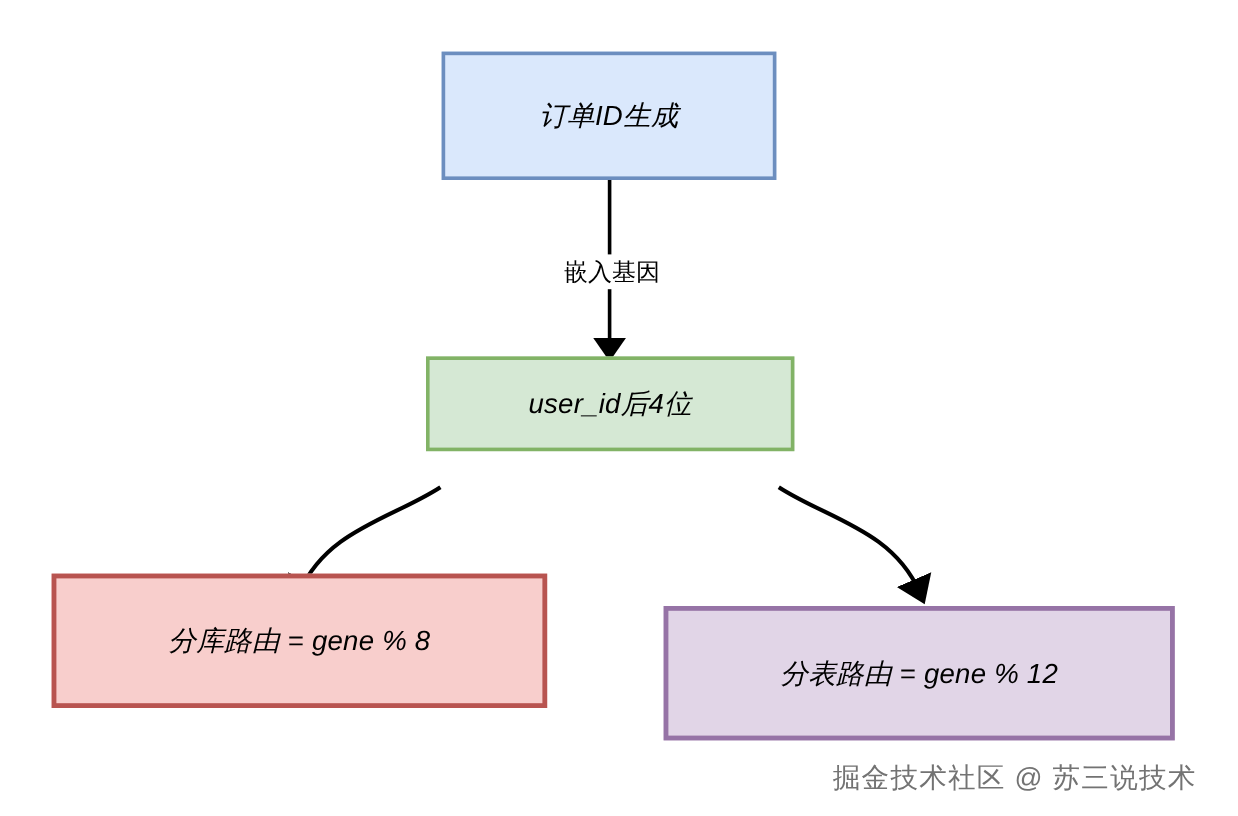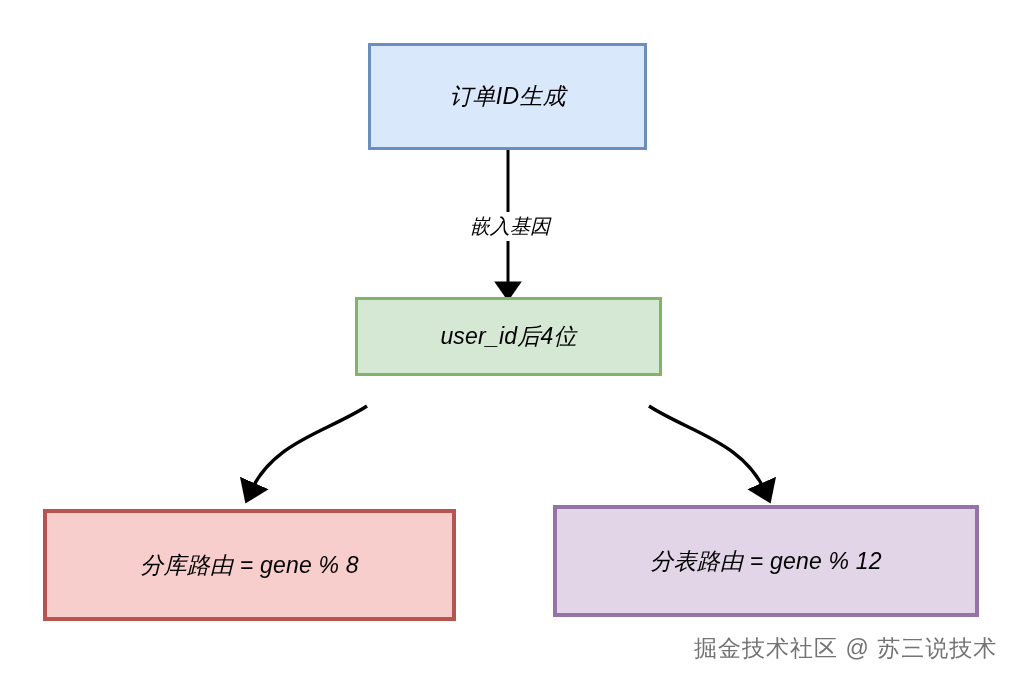--- a/index.html
+++ b/index.html
@@ -46,21 +46,21 @@
   #node-user-gene {
     left: 355px;
     top: 297px;
     width: 307px;
     height: 79px;
     background: #d5e8d4;
     border: 3px solid #82b366;
   }
   #node-db-route {
     left: 43px;
-    top: 509px;
+    top: 478px;
     width: 413px;
     height: 112px;
     background: #f8cecc;
     border: 4px solid #b85450;
     text-align: right;
   }
   #node-table-route {
     left: 553px;
     top: 505px;
     width: 426px;
@@ -72,21 +72,20 @@
     position: absolute;
     left: 452px;
     top: 212px;
     width: 112px;
     text-align: center;
     font-size: 20px;
     color: #000000;
     background: #ffffff;
     padding: 1px 2px;
     user-select: none;
-    font-style: italic;
   }
   #watermark {
     position: absolute;
     left: 694px;
     top: 633px;
     font-size: 23px;
     color: #737373;
     letter-spacing: 1px;
     white-space: nowrap;
     user-select: none;

